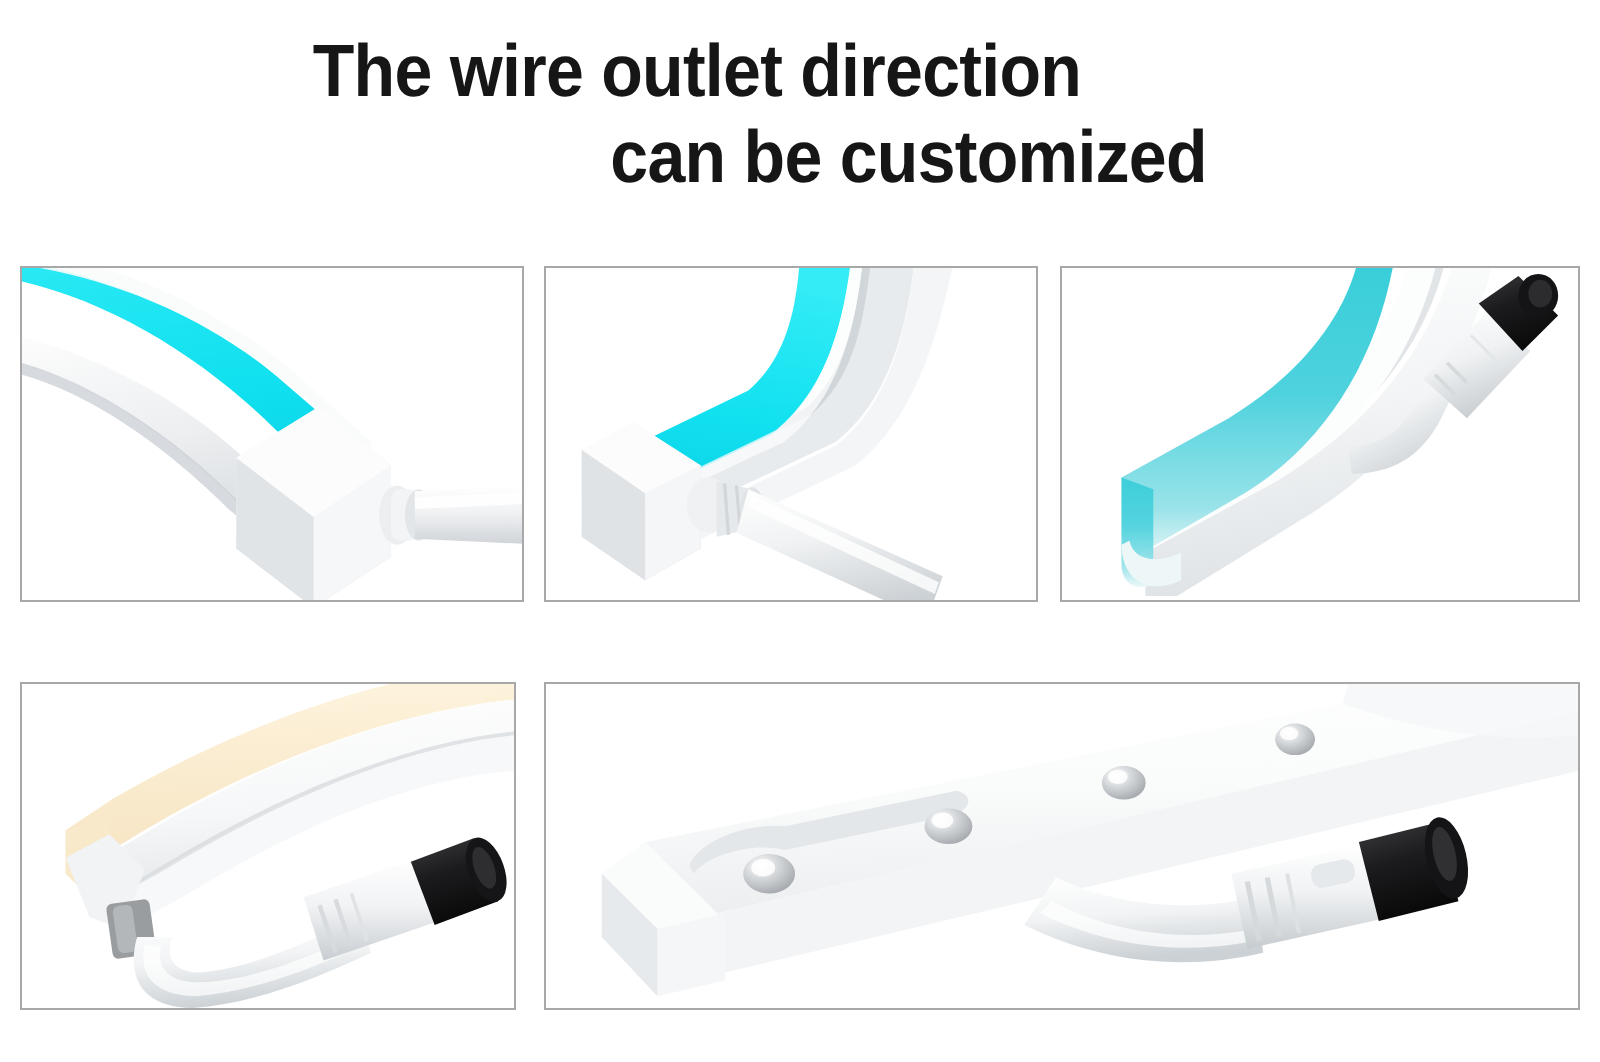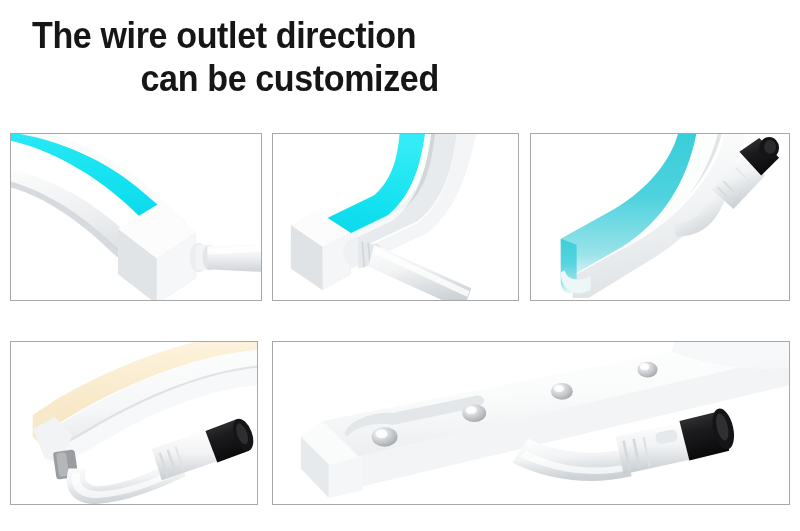--- a/index.html
+++ b/index.html
@@ -13,21 +13,21 @@
     height: 531px;
     overflow: hidden;
     font-family: "Liberation Sans", sans-serif;
     position: relative;
   }
 
   
   .title-block {
     width: 800px;
     padding-top: 14px;
-    text-align: left;
+    text-align: center;
     user-select: none;
   }
   .title-line {
     color: #161616;
     font-family: "Liberation Sans", sans-serif;
     font-weight: bold;
     font-size: 37px;
     line-height: 43px;
     letter-spacing: -0.4px;
     transform: scaleX(0.92);

